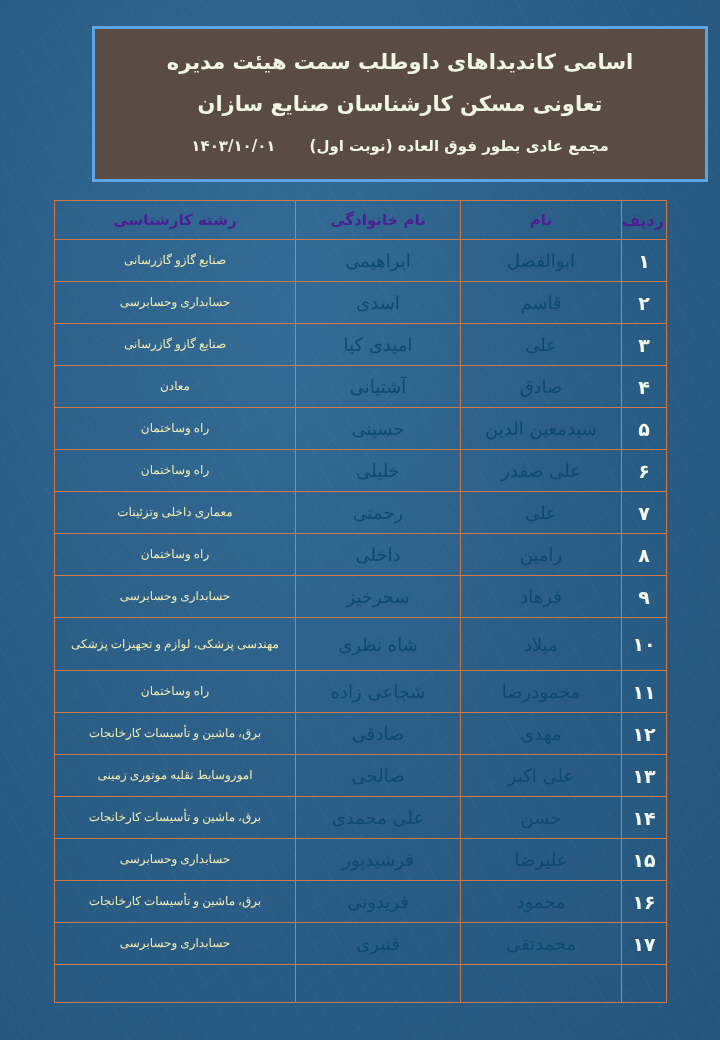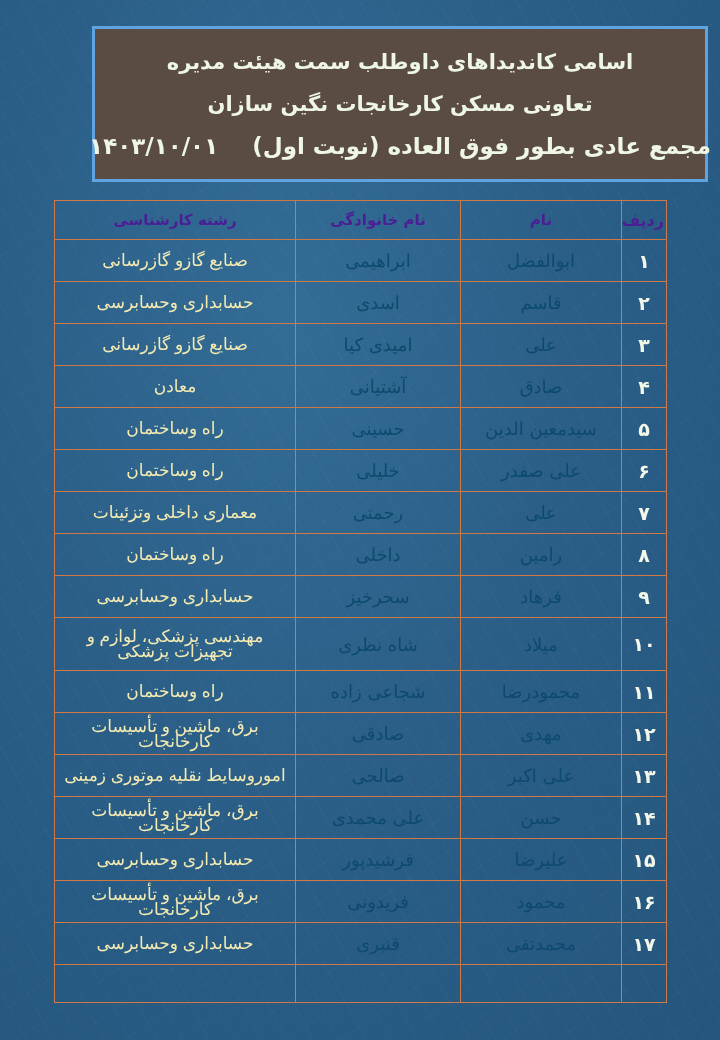--- a/index.html
+++ b/index.html
@@ -20,21 +20,21 @@
       background: #5a4b43;
       border: 3px solid #5ea3e2;
       box-sizing: content-box;
       direction: rtl;
       display: flex; flex-direction: column; justify-content: center; align-items: center;
       color: #eef6e4;
       font-weight: bold;
       margin-left: 40px;
     }
     .title-line { font-size: 21px; line-height: 42px; white-space: nowrap; }
-    .title-line.third { font-size: 23px; }
+    .title-line.third { font-size: 15px; }
     .title-date { margin-right: 34px; direction: ltr; unicode-bidi: embed; }
 
     table.candidates {
       position: absolute; left: 54px; top: 200px;
       width: 612px;
       border-collapse: collapse;
       direction: rtl;
       table-layout: fixed;
     }
     table.candidates td, table.candidates th {
@@ -46,30 +46,30 @@
     th {
       height: 38px;
       color: #4c1d95; font-weight: bold; font-size: 15px;
     }
     th.col-idx { font-size: 16px; }
     td { height: 41px; }
     tr.tall td { height: 52px; text-align: center; }
     tr.empty td { height: 37px; }
     td.col-idx { color: #f3f7ea; font-weight: bold; font-size: 19px; }
     td.col-first, td.col-last { color: #0c4a6e; font-family: "DejaVu Serif", serif; font-size: 18px; }
-    td.col-field { color: #f4ebb2; font-family: Liberation Sans, sans-serif; font-size: 17px; line-height: 15px; }
+    td.col-field { color: #f4ebb2; font-family: Liberation Serif, serif; font-size: 12px; line-height: 15px; }
   </style>
 </head>
 <body>
 
 <div class="scratches"></div>
 
 <div class="title-box">
   <div class="title-line">اسامی کاندیداهای داوطلب سمت هیئت مدیره</div>
-  <div class="title-line">تعاونی مسکن کارخانجات نگین سازان</div>
+  <div class="title-line">تعاونی مسکن کارشناسان صنایع سازان</div>
   <div class="title-line third">
     <span>مجمع عادی بطور فوق العاده (نوبت اول)</span><span class="title-date">۱۴۰۳/۱۰/۰۱</span>
   </div>
 </div>
 
 <table class="candidates">
   <colgroup>
     <col style="width:45px">
     <col style="width:161px">
     <col style="width:165px">

